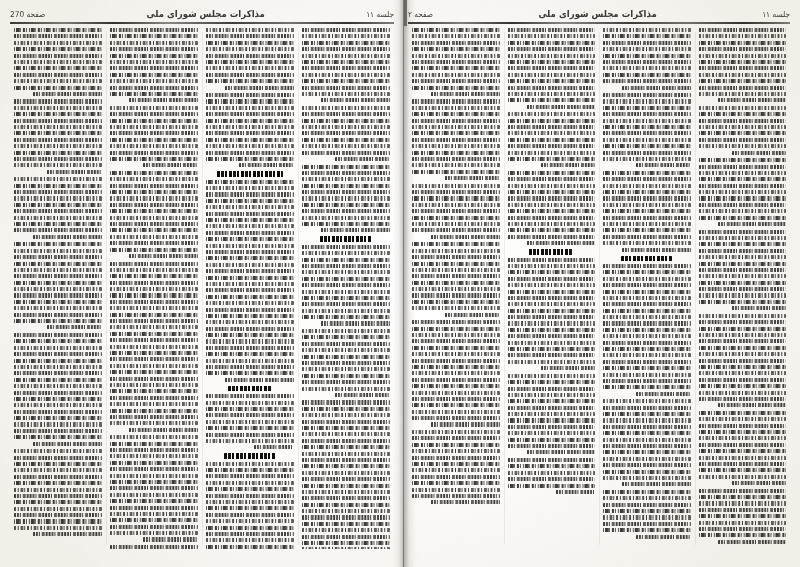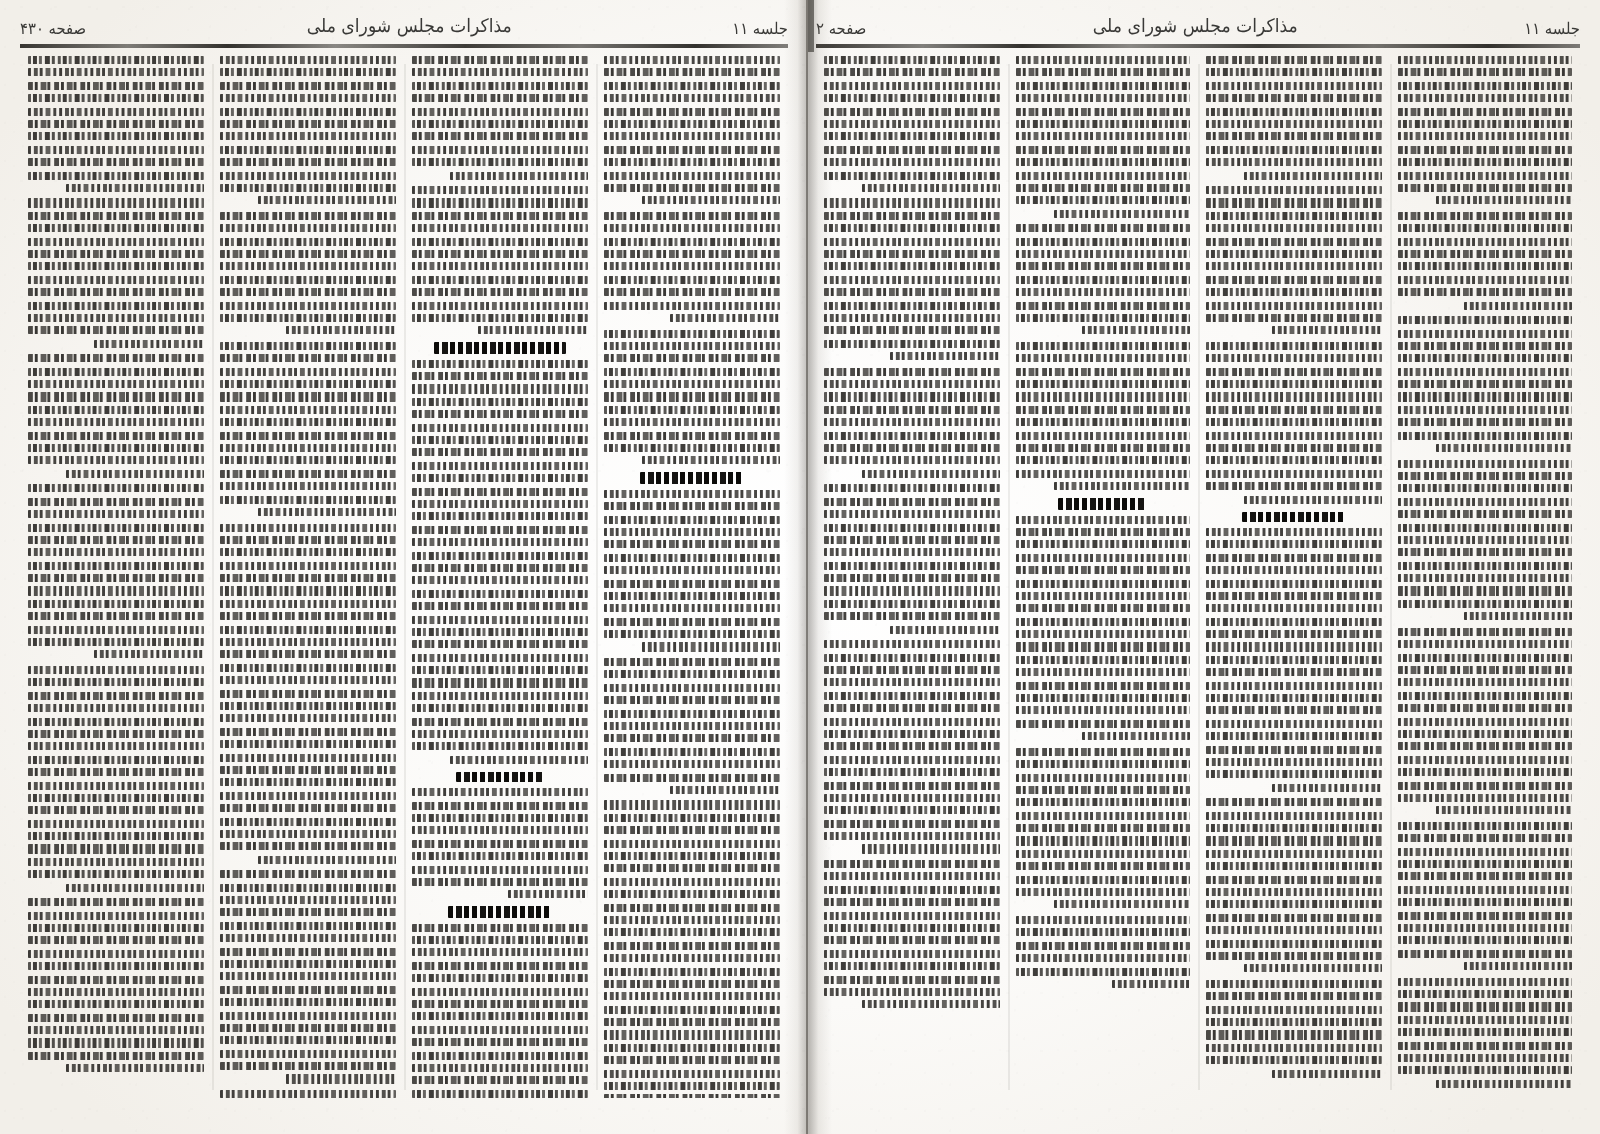--- a/index.html
+++ b/index.html
@@ -60,21 +60,21 @@
   .header-row{
     position:relative;height:19px;
     display:flex;align-items:flex-end;justify-content:space-between;
   }
   .hd{
     font-size:7.4px;color:#20201e;white-space:nowrap;
     font-family:"DejaVu Sans",sans-serif;
     transform:scaleY(1.08);
     opacity:.88;
   }
-  .hd.center{font-size:8.6px;letter-spacing:.2px;font-weight:400;}
+  .hd.center{font-size:8.6px;letter-spacing:.2px;font-weight:700;}
   .rule{
     position:absolute;left:0;right:0;bottom:2px;height:2px;
     background:linear-gradient(to right,
       rgba(30,28,24,.88) 0%, rgba(30,28,24,.55) 14%, rgba(30,28,24,.9) 27%,
       rgba(30,28,24,.5) 41%, rgba(30,28,24,.85) 58%, rgba(30,28,24,.6) 73%,
       rgba(30,28,24,.9) 88%, rgba(30,28,24,.55) 100%);
   }
 
   
   .cols{position:absolute;top:28px;bottom:18px;display:flex;gap:0;}
@@ -156,21 +156,21 @@
 
 <div id="scan">
 
   <div class="page" id="page-left">
 
     <div class="header">
       <div class="header-row">
 
         <span class="hd">جلسه ۱۱</span>
         <span class="hd center">مذاکرات مجلس شورای ملی</span>
-        <span class="hd">صفحه ۴۳۰</span>
+        <span class="hd">صفحه 270</span>
       </div>
       <div class="rule"></div>
     </div>
 
     <div class="cols">
 
       <div class="col">
         <div class="para">
           <div class="ln"></div>
             <div class="ln v2"></div>

